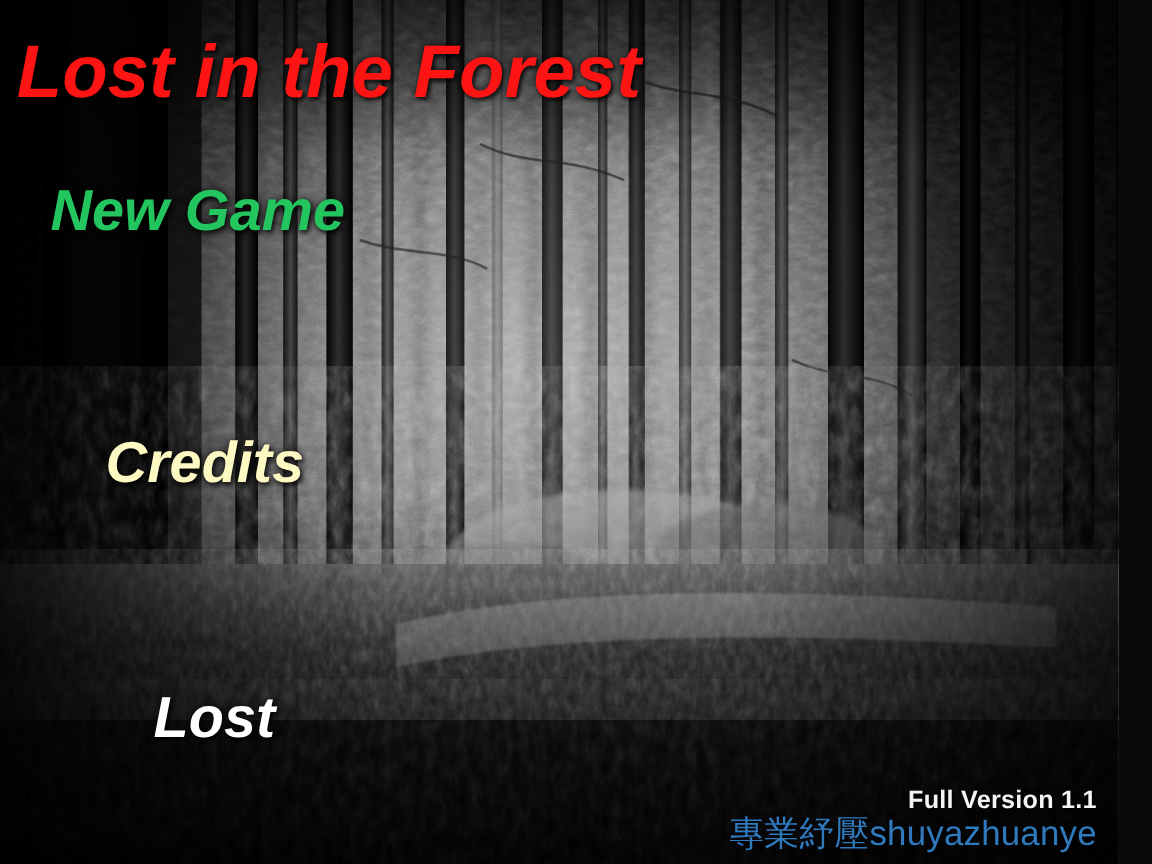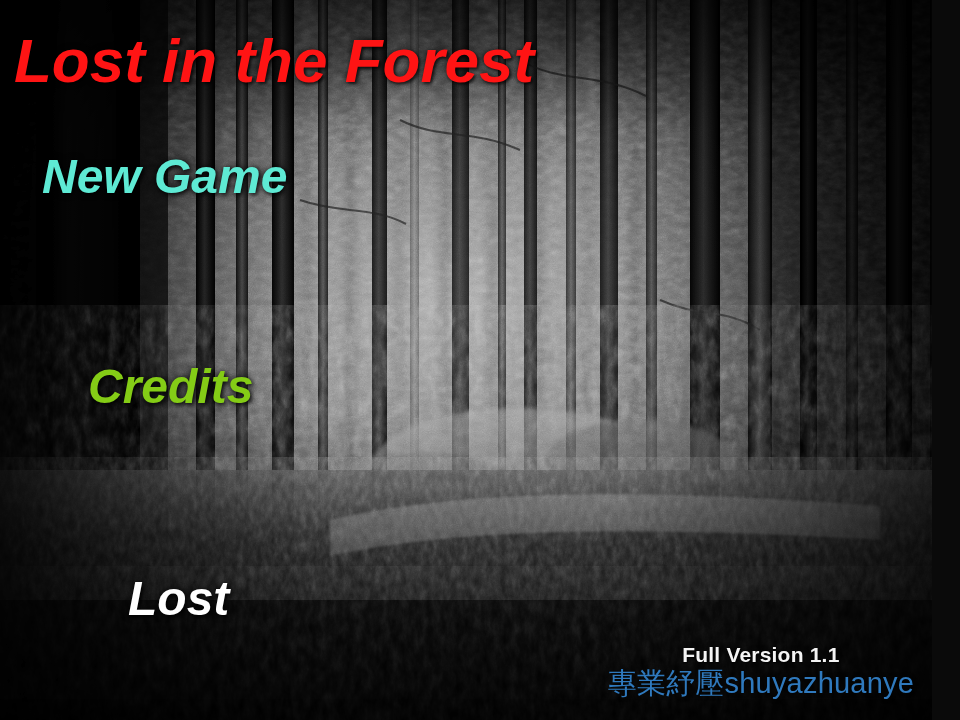--- a/index.html
+++ b/index.html
@@ -73,22 +73,22 @@
     text-shadow:0 0 7px rgba(0,0,0,0.85), 2px 2px 4px rgba(0,0,0,0.7);
     line-height:1.05;
   }
 
   #menu-new-game { left:42px;  top:152px; }
   #menu-credits  { left:88px;  top:362px; }
   #menu-exit     { left:128px; top:574px; }
 
   #version-block {
     position:absolute;
-    right:18px; bottom:20px;
-    text-align:center;
+    right:18px; bottom:8px;
+    text-align:right;
   }
 
   #version-label {
     font-size:21px;
     font-weight:bold;
     color:#f4f4f4;
     letter-spacing:0.2px;
     line-height:1.12;
     white-space:nowrap;
     text-shadow:0 0 5px rgba(0,0,0,0.8), 1px 1px 2px rgba(0,0,0,0.7);
@@ -283,23 +283,23 @@
       <feTurbulence type="fractalNoise" baseFrequency="0.9" numOctaves="2" seed="42"></feTurbulence>
       <feColorMatrix type="saturate" values="0"></feColorMatrix>
     </filter>
     <rect x="0" y="0" width="960" height="720" filter="url(#grainF)"></rect>
   </svg>
 
   <div id="menu-root">
 
     <div id="game-title" style="color: rgb(255, 20, 20);">Lost in the Forest</div>
 
-    <div class="menu-item" id="menu-new-game" style="color: #5eead4;">New Game</div>
-
-    <div class="menu-item" id="menu-credits" style="color: #84cc16;">Credits</div>
+    <div class="menu-item" id="menu-new-game" style="color: #22c55e;">New Game</div>
+
+    <div class="menu-item" id="menu-credits" style="color: #fef9c3;">Credits</div>
 
     <div class="menu-item" id="menu-exit" style="color: rgb(255, 255, 255);">Lost</div>
 
     <div id="version-block">
       <div id="version-label" style="color: rgb(244, 244, 244);">Full Version 1.1</div>
       <div id="watermark" style="color: rgb(47, 121, 189);">專業紓壓shuyazhuanye</div>
     </div>
 
   </div>
 </div>

